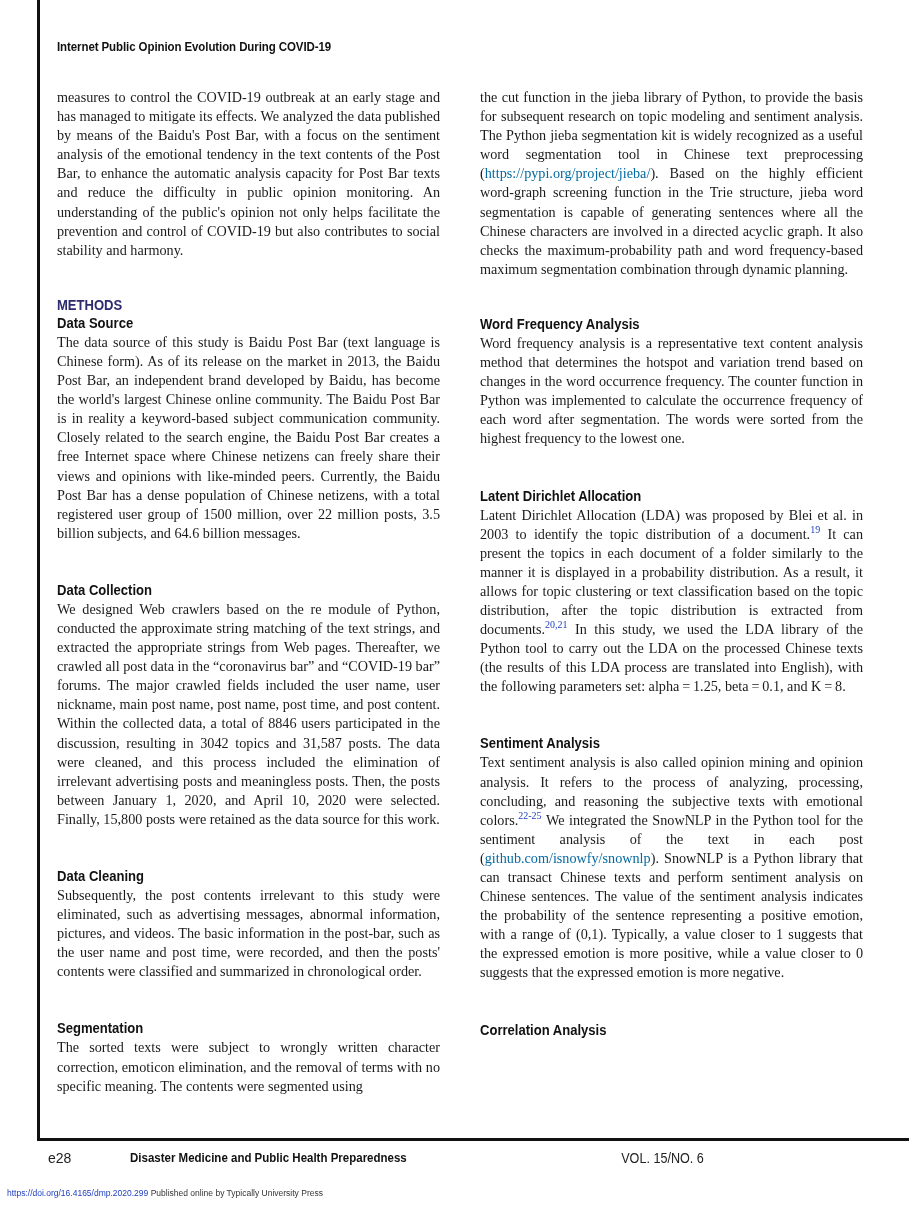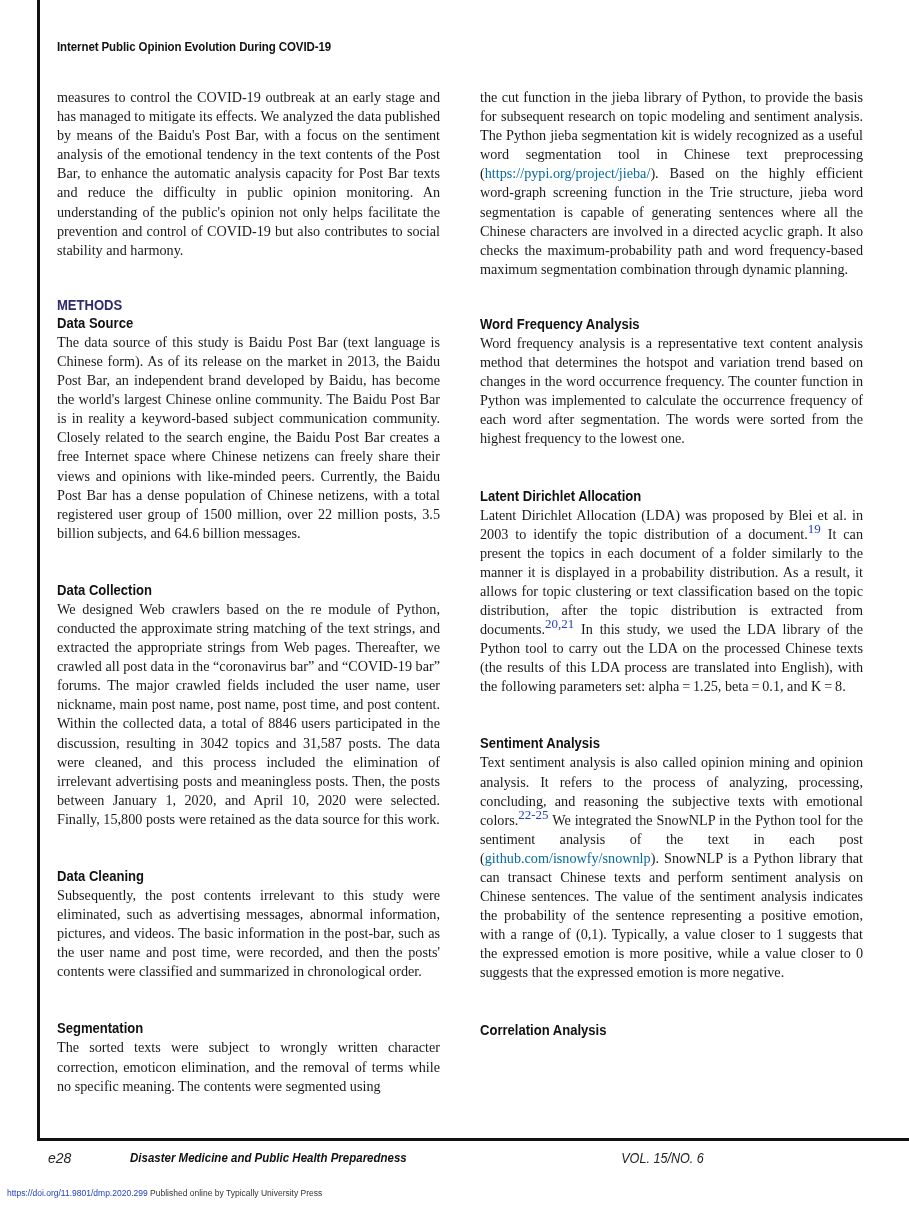--- a/index.html
+++ b/index.html
@@ -20,24 +20,24 @@
   }
   h2.sec {
     margin: 0; font-family: "Liberation Sans", sans-serif; font-weight: bold; font-size: 14.5px;
     color: #2d2a6e; line-height: 18px; transform: scaleX(0.9); transform-origin: left;
   }
   h3.sub {
     margin: 0; font-family: "Liberation Sans", sans-serif; font-weight: bold; font-size: 14.5px;
     color: #111; line-height: 19px; transform: scaleX(0.9); transform-origin: left; white-space: nowrap;
   }
   .link { color: #0369a1; text-decoration: none; }
-  sup.ref { color: #1f3fbf; font-size: 13px; vertical-align: super; line-height: 0; }
+  sup.ref { color: #1f3fbf; font-size: 10px; vertical-align: super; line-height: 0; }
   .gap-lg { height: 38px; }
   .gap-md { height: 36px; }
-  .footer { position: absolute; top: 1150px; left: 0; width: 720px; height: 20px; font-style: italic; }
+  .footer { position: absolute; top: 1150px; left: 0; width: 720px; height: 20px; }
   .folio { position: absolute; left: 48px; top: 0; font-family: "Liberation Sans", sans-serif; font-size: 14px; color: #222; }
   .journal { position: absolute; left: 130px; top: 1px; font-family: "Liberation Sans", sans-serif; font-weight: bold; font-size: 12.5px; color: #111; transform: scaleX(0.92); transform-origin: left; }
   .volume { position: absolute; right: 16px; top: 0; font-family: "Liberation Sans", sans-serif; font-size: 14px; color: #222; transform: scaleX(0.9); transform-origin: right; }
   .doi-line { position: absolute; left: 7px; top: 1188px; font-family: "Liberation Sans", sans-serif; font-size: 8.5px; color: #333; }
   .doi-line .doi { color: #1f3fbf; }
 </style>
 </head>
 <body>
 
 <div class="frame-left"></div>
@@ -52,21 +52,21 @@
   <h3 class="sub">Data Source</h3>
   <p class="body">The data source of this study is Baidu Post Bar (text language is Chinese form). As of its release on the market in 2013, the Baidu Post Bar, an independent brand developed by Baidu, has become the world's largest Chinese online community. The Baidu Post Bar is in reality a keyword-based subject com­munication community. Closely related to the search engine, the Baidu Post Bar creates a free Internet space where Chinese netizens can freely share their views and opinions with like-minded peers. Currently, the Baidu Post Bar has a dense population of Chinese netizens, with a total registered user group of 1500 million, over 22 million posts, 3.5 billion subjects, and 64.6 billion messages.</p>
   <div class="gap-lg"></div>
   <h3 class="sub">Data Collection</h3>
   <p class="body">We designed Web crawlers based on the re module of Python, conducted the approximate string matching of the text strings, and extracted the appropriate strings from Web pages. Thereafter, we crawled all post data in the “coronavirus bar” and “COVID-19 bar” forums. The major crawled fields included the user name, user nickname, main post name, post name, post time, and post content. Within the collected data, a total of 8846 users participated in the discussion, resulting in 3042 topics and 31,587 posts. The data were cleaned, and this process included the elimination of irrelevant advertising posts and meaningless posts. Then, the posts between January 1, 2020, and April 10, 2020 were selected. Finally, 15,800 posts were retained as the data source for this work.</p>
   <div class="gap-lg"></div>
   <h3 class="sub">Data Cleaning</h3>
   <p class="body">Subsequently, the post contents irrelevant to this study were eliminated, such as advertising messages, abnormal infor­mation, pictures, and videos. The basic information in the post-bar, such as the user name and post time, were recorded, and then the posts' contents were classified and summarized in chronological order.</p>
   <div class="gap-lg"></div>
   <h3 class="sub">Segmentation</h3>
-  <p class="body">The sorted texts were subject to wrongly written character correction, emoticon elimination, and the removal of terms while no specific meaning. The contents were segmented using</p>
+  <p class="body">The sorted texts were subject to wrongly written character correction, emoticon elimination, and the removal of terms with no specific meaning. The contents were segmented using</p>
 </div>
 
 <div class="col col-right">
   <p class="body"><span>the cut function in the jieba library of Python, to provide the basis for subsequent research on topic modeling and senti­ment analysis. The Python jieba segmentation kit is widely recognized as a useful word segmentation tool in Chinese text preprocessing (</span><a class="link">https://pypi.org/project/jieba/</a><span>). Based on the highly efficient word-graph screening function in the Trie structure, jieba word segmentation is capable of generating sentences where all the Chinese characters are involved in a directed acyclic graph. It also checks the maximum-probability path and word frequency-based maximum segmentation com­bination through dynamic planning.</span></p>
   <div class="gap-md"></div>
   <h3 class="sub">Word Frequency Analysis</h3>
   <p class="body">Word frequency analysis is a representative text content analysis method that determines the hotspot and variation trend based on changes in the word occurrence frequency. The counter function in Python was implemented to calculate the occurrence frequency of each word after segmentation. The words were sorted from the highest frequency to the lowest one.</p>
   <div class="gap-lg"></div>
   <h3 class="sub">Latent Dirichlet Allocation</h3>
   <p class="body"><span>Latent Dirichlet Allocation (LDA) was proposed by Blei et al. in 2003 to identify the topic distribution of a document.</span><sup class="ref">19</sup><span> It can present the topics in each document of a folder similarly to the manner it is displayed in a probability distribution. As a result, it allows for topic clustering or text classification based on the topic distribution, after the topic distribution is extracted from documents.</span><sup class="ref">20,21</sup><span> In this study, we used the LDA library of the Python tool to carry out the LDA on the processed Chinese texts (the results of this LDA process are translated into English), with the following parameters set: alpha = 1.25, beta = 0.1, and K = 8.</span></p>
@@ -76,13 +76,13 @@
   <div class="gap-lg"></div>
   <h3 class="sub">Correlation Analysis</h3>
 </div>
 
 <div class="footer">
   <span class="folio">e28</span>
   <span class="journal">Disaster Medicine and Public Health Preparedness</span>
   <span class="volume">VOL. 15/NO. 6</span>
 </div>
 
-<div class="doi-line"><a class="doi">https://doi.org/11.9801/dmp.2020.299</a><span> Published online by Typically University Press</span></div>
+<div class="doi-line"><a class="doi">https://doi.org/16.4165/dmp.2020.299</a><span> Published online by Typically University Press</span></div>
 
 </body></html>

